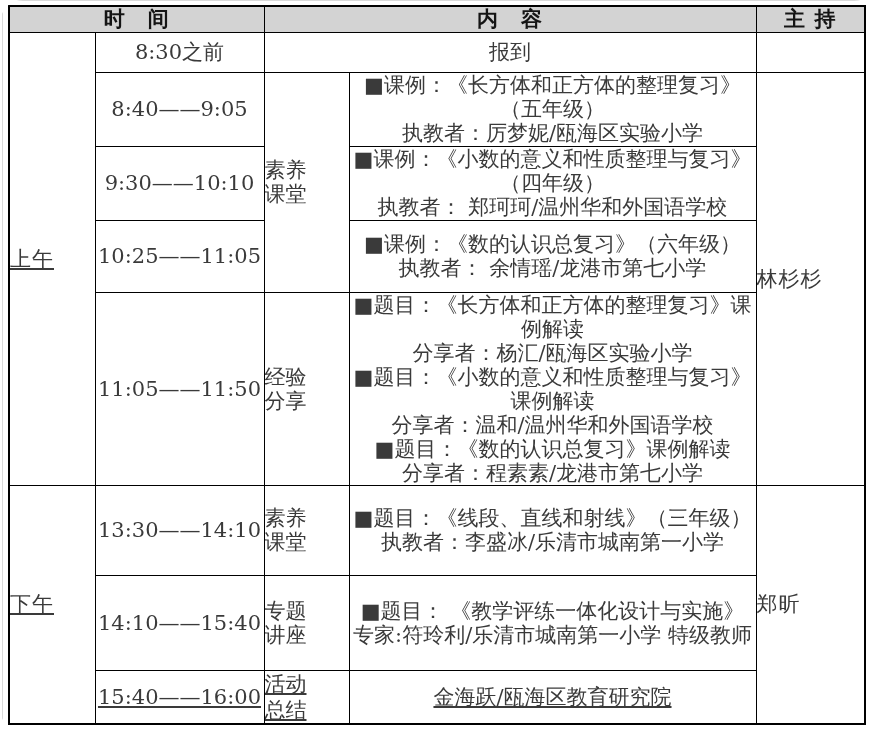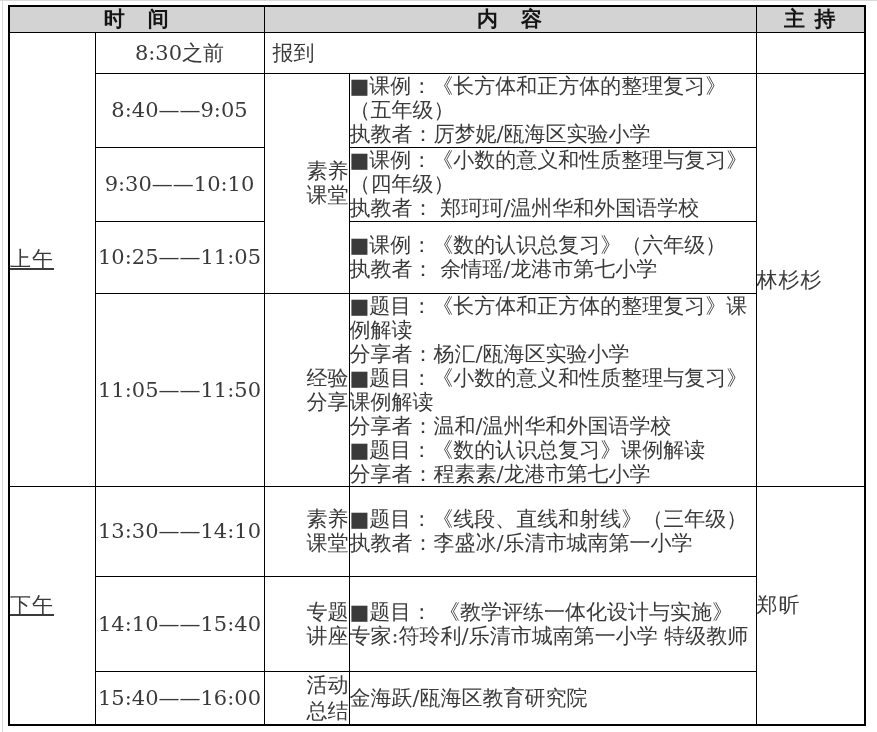--- a/index.html
+++ b/index.html
@@ -3,20 +3,21 @@
 <meta charset="utf-8">
 <style>
   html, body { margin: 0; padding: 0; background: #ffffff; }
   #canvas {
     position: relative;
     width: 877px; height: 732px;
     background: #ffffff;
     font-family: "DejaVu Serif", "Liberation Serif", serif;
     color: #3a3a3a;
     overflow: hidden;
+    border-radius: 23px;
   }
   .page-edge-left {
     position: absolute; left: 2px; top: 0; width: 1px; height: 732px;
     background: #d9d9d9;
   }
   .page-edge-top {
     position: absolute; left: 0; top: 0; width: 877px; height: 1px;
     background: #d9d9d9;
   }
   table.schedule {
@@ -42,31 +43,31 @@
     letter-spacing: 1px;
   }
   tr.h-header { height: 26px; }
   tr.h-checkin { height: 40px; }
   tr.h-r1 { height: 74px; }
   tr.h-r2 { height: 74px; }
   tr.h-r3 { height: 72px; padding-left: 11px; }
   tr.h-r4 { height: 192px; }
   tr.h-r5 { height: 90px; }
   tr.h-r6 { height: 95px; }
-  tr.h-r7 { height: 48px; }
+  tr.h-r7 { height: 48px; text-decoration: underline; }
   td.period { letter-spacing: 1px; text-decoration: underline; }
   td.time { text-align: center; padding-left: 11px; white-space: nowrap; }
-  td.category { text-align: right; white-space: pre-line; line-height: 26px; margin-top: 40px; }
+  td.category { text-align: left; white-space: pre-line; line-height: 26px; margin-top: 40px; }
   td.category.tight { line-height: 26px; }
   td.content {
-    text-align: left;
+    text-align: center;
     padding: 1px 6px 1px 5px;
     white-space: pre-line;
   }
-  td.content.center { text-align: left; padding: 8px; margin-top: 8px; }
+  td.content.center { text-align: center; padding: 2px; margin-top: 8px; }
   td.host { text-align: left; letter-spacing: 1px; }
 </style>
 </head>
 <body>
 
 <div id="canvas">
   <div class="page-edge-top"></div>
   <div class="page-edge-left"></div>
 
   <table class="schedule">

